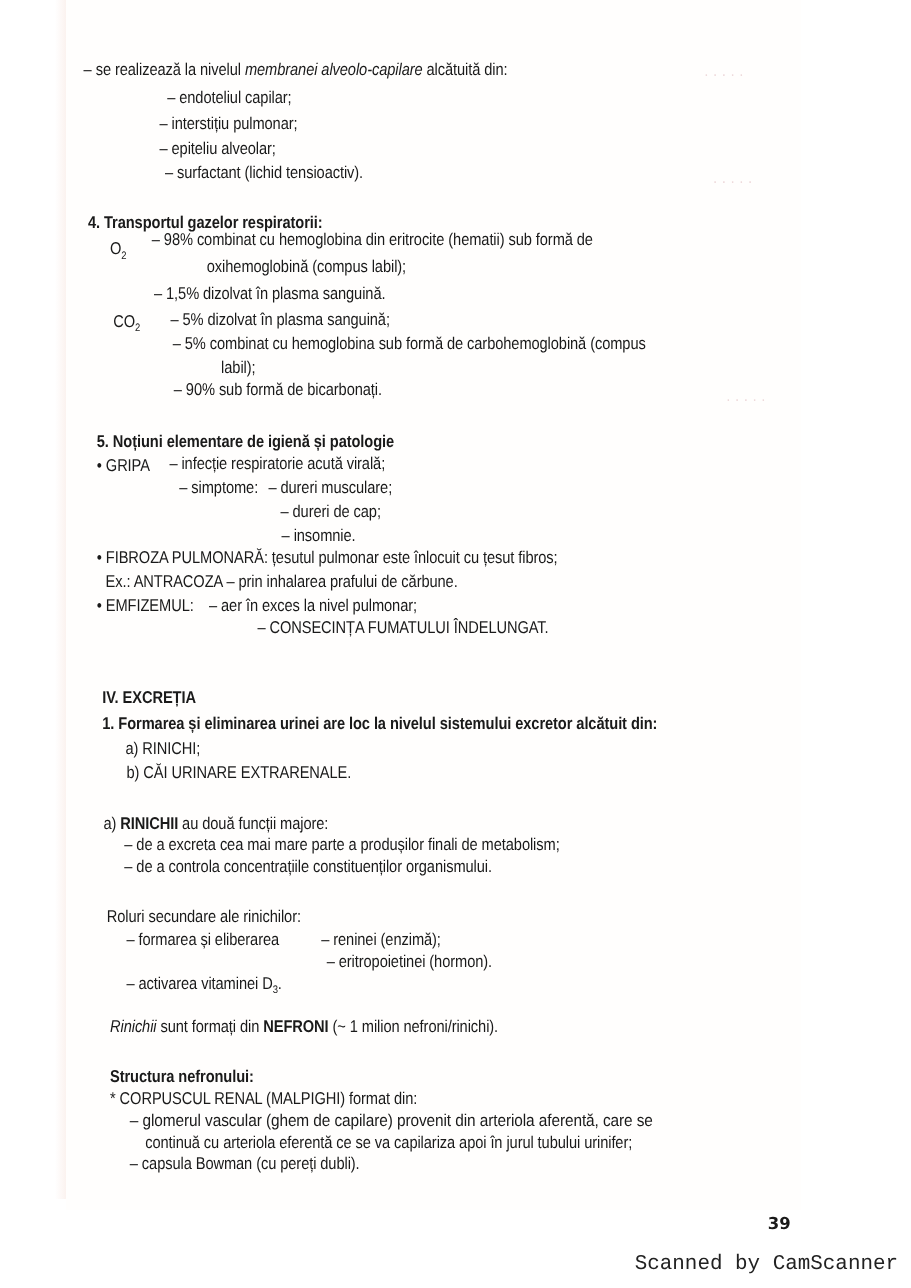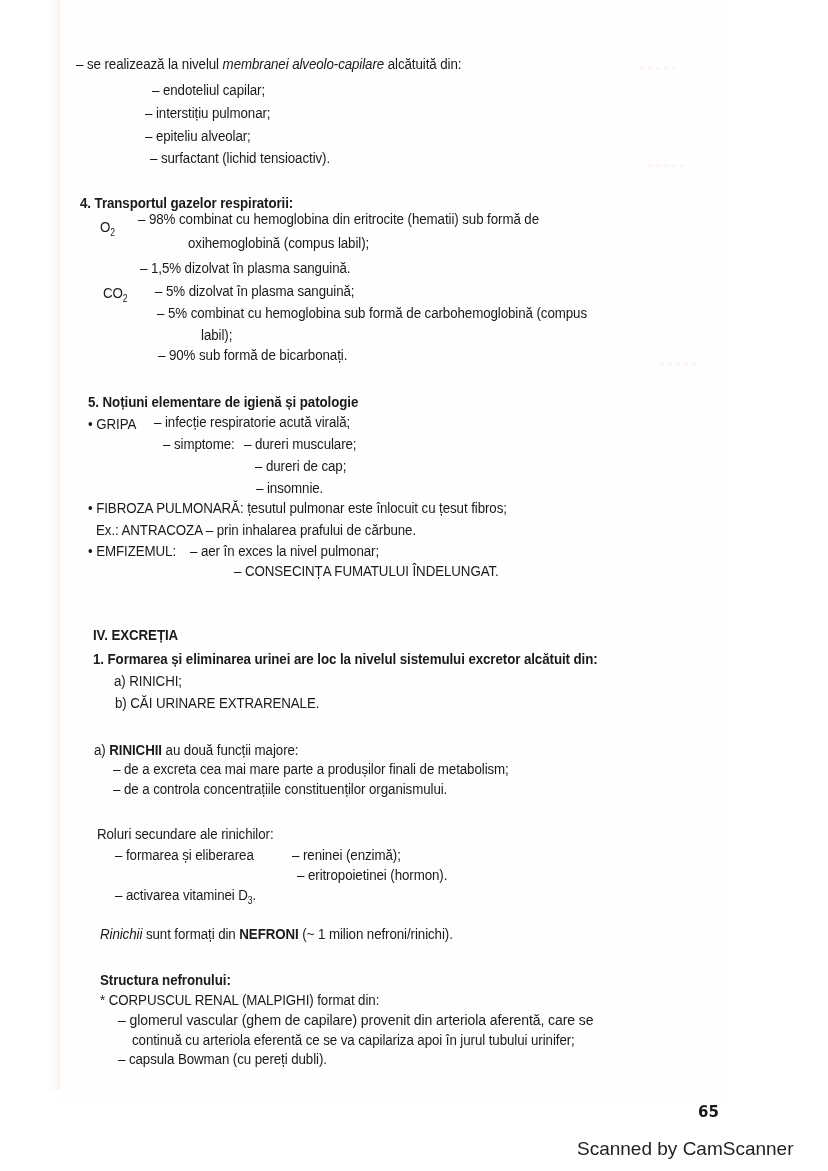--- a/index.html
+++ b/index.html
@@ -26,21 +26,21 @@
     }
     .b { font-weight: bold; }
     .i { font-style: italic; }
     sub { font-size: 10px; vertical-align: -4px; line-height: 0; }
     .page-num {
       position: absolute; left: 698px; top: 1103px;
       font-weight: bold; font-size: 15px; font-family: "DejaVu Sans", sans-serif;
     }
     .footer {
       position: absolute; left: 577px; top: 1138px;
-      font-family: Liberation Sans, sans-serif; font-size: 19px; color: #222;
+      font-family: Liberation Mono, monospace; font-size: 19px; color: #222;
     }
     .ghost {
       position: absolute; color: rgba(200,140,150,0.35);
       font-size: 13px; white-space: nowrap;
     }
   </style>
 </head>
 <body>
 
 <div class="page-shade"></div>
@@ -110,14 +110,14 @@
 <div class="ln" style="left:100px;top:925px;">
   <span class="i">Rinichii</span><span> sunt formați din </span><span class="b">NEFRONI</span><span> (~ 1 milion nefroni/rinichi).</span>
 </div>
 
 <div class="ln b" style="left:100px;top:971px;">Structura nefronului:</div>
 <div class="ln" style="left:100px;top:991px;">* CORPUSCUL RENAL (MALPIGHI) format din:</div>
 <div class="ln" style="left:118px;top:1011px;transform:scaleX(0.905);">– glomerul vascular (ghem de capilare) provenit din arteriola aferentă, care se</div>
 <div class="ln" style="left:132px;top:1031px;">continuă cu arteriola eferentă ce se va capilariza apoi în jurul tubului urinifer;</div>
 <div class="ln" style="left:118px;top:1050px;">– capsula Bowman (cu pereți dubli).</div>
 
-<div class="page-num">65</div>
+<div class="page-num">39</div>
 <div class="footer">Scanned by CamScanner</div>
 
 </body></html>

